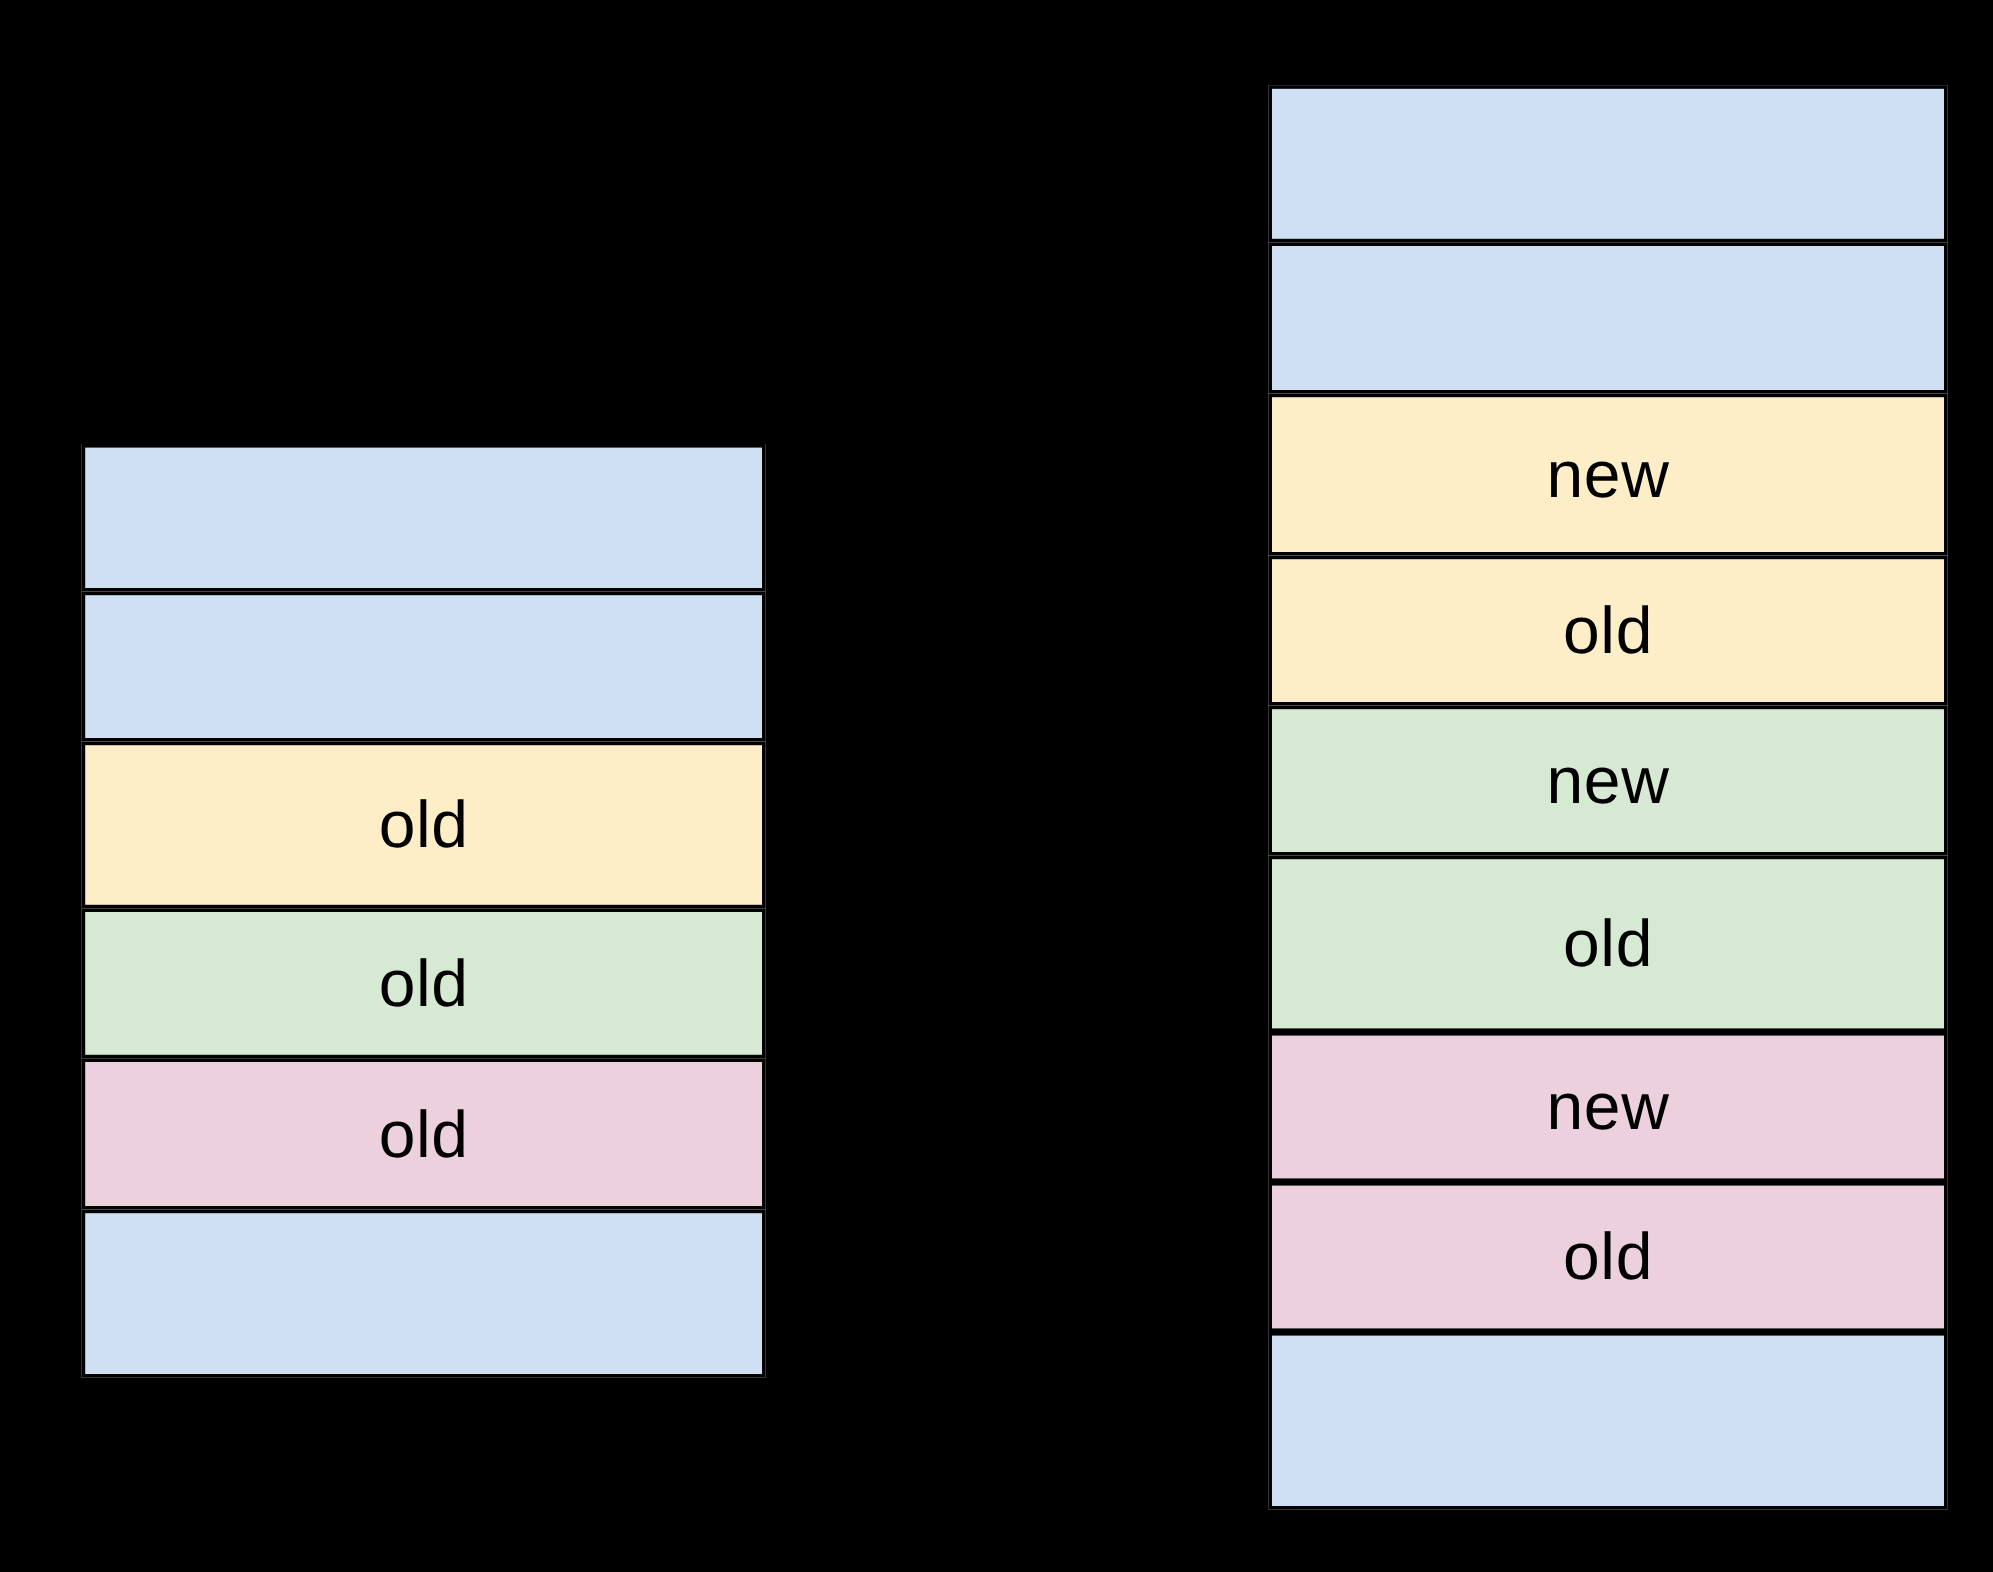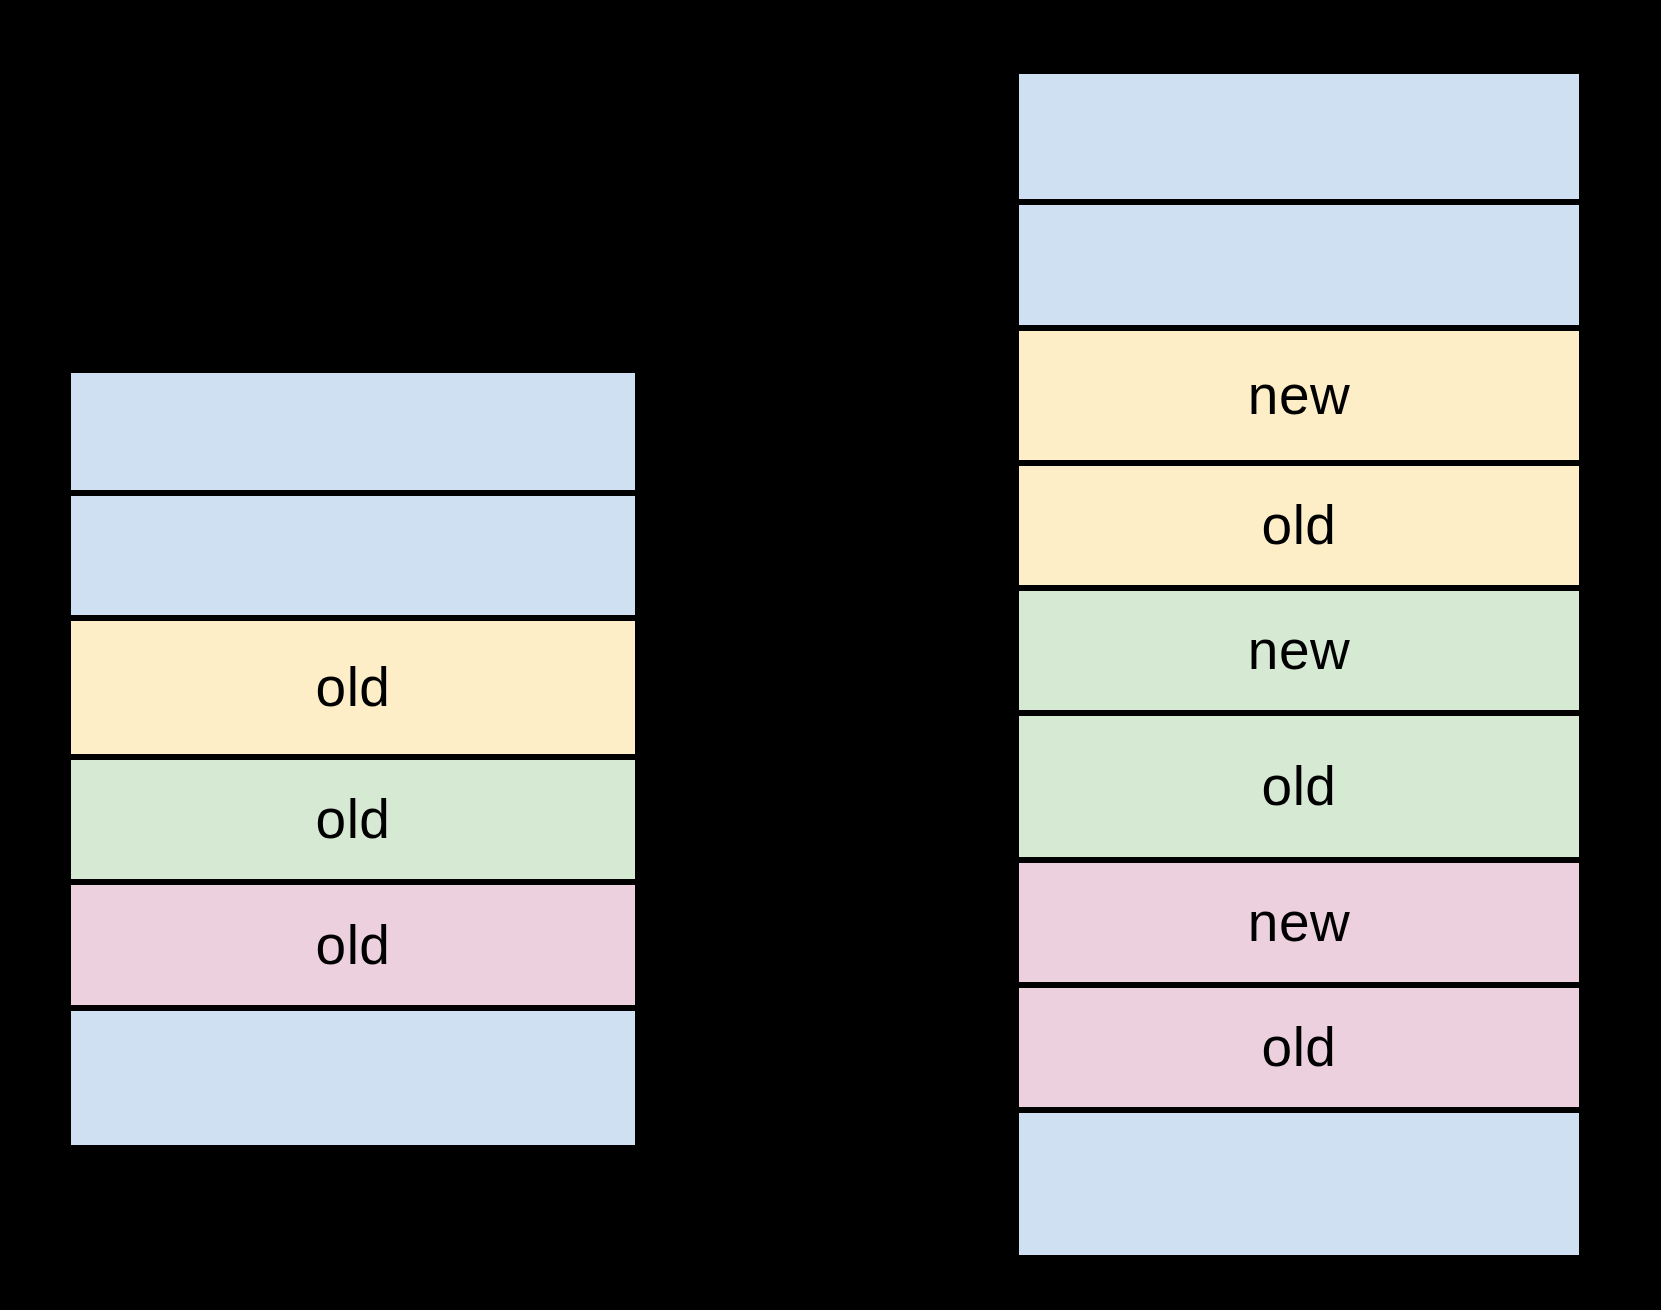--- a/index.html
+++ b/index.html
@@ -56,21 +56,21 @@
       <div class="cell" style="left: 0px; top: 387px; width: 570px; height: 125px; background: rgb(214, 233, 210); border-color: rgb(0, 0, 0);">
         <span class="cell-label" style="color: rgb(0, 0, 0);">old</span>
       </div>
       <div class="cell" style="left: 0px; top: 512px; width: 570px; height: 126px; background: rgb(236, 208, 222); border-color: rgb(0, 0, 0);">
         <span class="cell-label" style="color: rgb(0, 0, 0);">old</span>
       </div>
       <div class="cell" style="left: 0px; top: 638px; width: 570px; height: 140px; background: rgb(207, 224, 243); border-color: rgb(0, 0, 0);">
         <span class="cell-label" style="color: rgb(0, 0, 0);"></span>
       </div>
     </div>
-  <div class="stack" id="right-stack" style="left: 1016px; top: 71px; width: 566px; height: 1187px;">
+  <div class="stack" id="right-stack" style="left: 1057px; top: 71px; width: 566px; height: 1187px;">
       <div class="cell" style="left: 0px; top: 0px; width: 566px; height: 131px; background: rgb(207, 224, 243); border-color: rgb(0, 0, 0);">
         <span class="cell-label" style="color: rgb(0, 0, 0);"></span>
       </div>
       <div class="cell" style="left: 0px; top: 131px; width: 566px; height: 126px; background: rgb(207, 224, 243); border-color: rgb(0, 0, 0);">
         <span class="cell-label" style="color: rgb(0, 0, 0);"></span>
       </div>
       <div class="cell" style="left: 0px; top: 257px; width: 566px; height: 135px; background: rgb(253, 238, 200); border-color: rgb(0, 0, 0);">
         <span class="cell-label" style="color: rgb(0, 0, 0);">new</span>
       </div>
       <div class="cell" style="left: 0px; top: 392px; width: 566px; height: 125px; background: rgb(253, 238, 200); border-color: rgb(0, 0, 0);">

